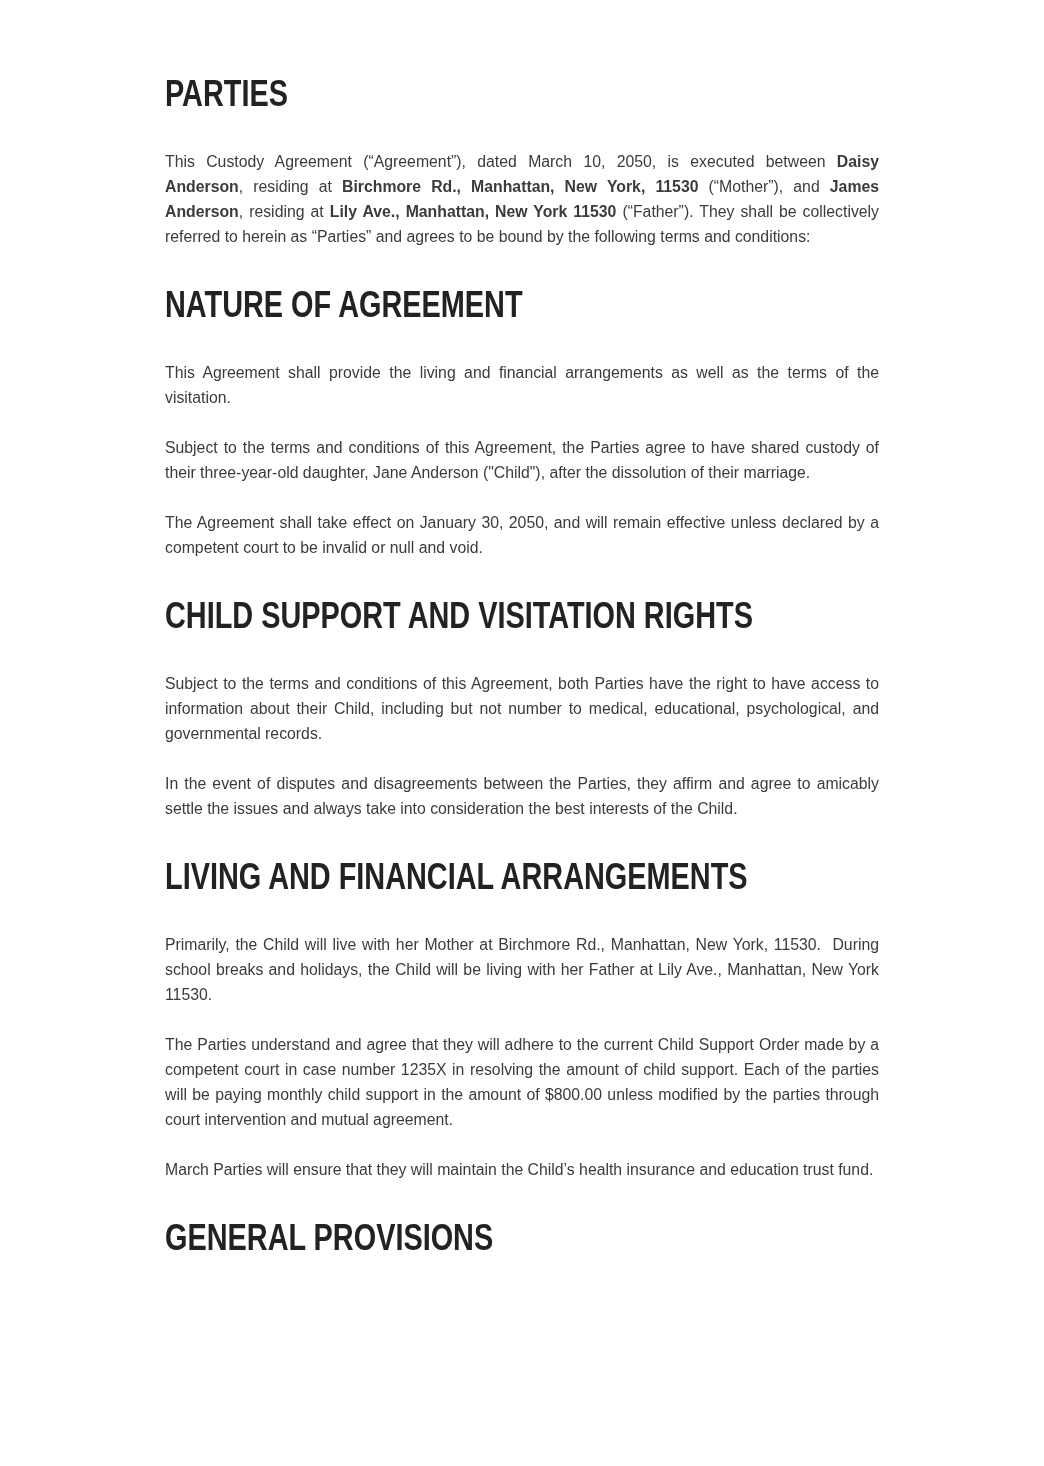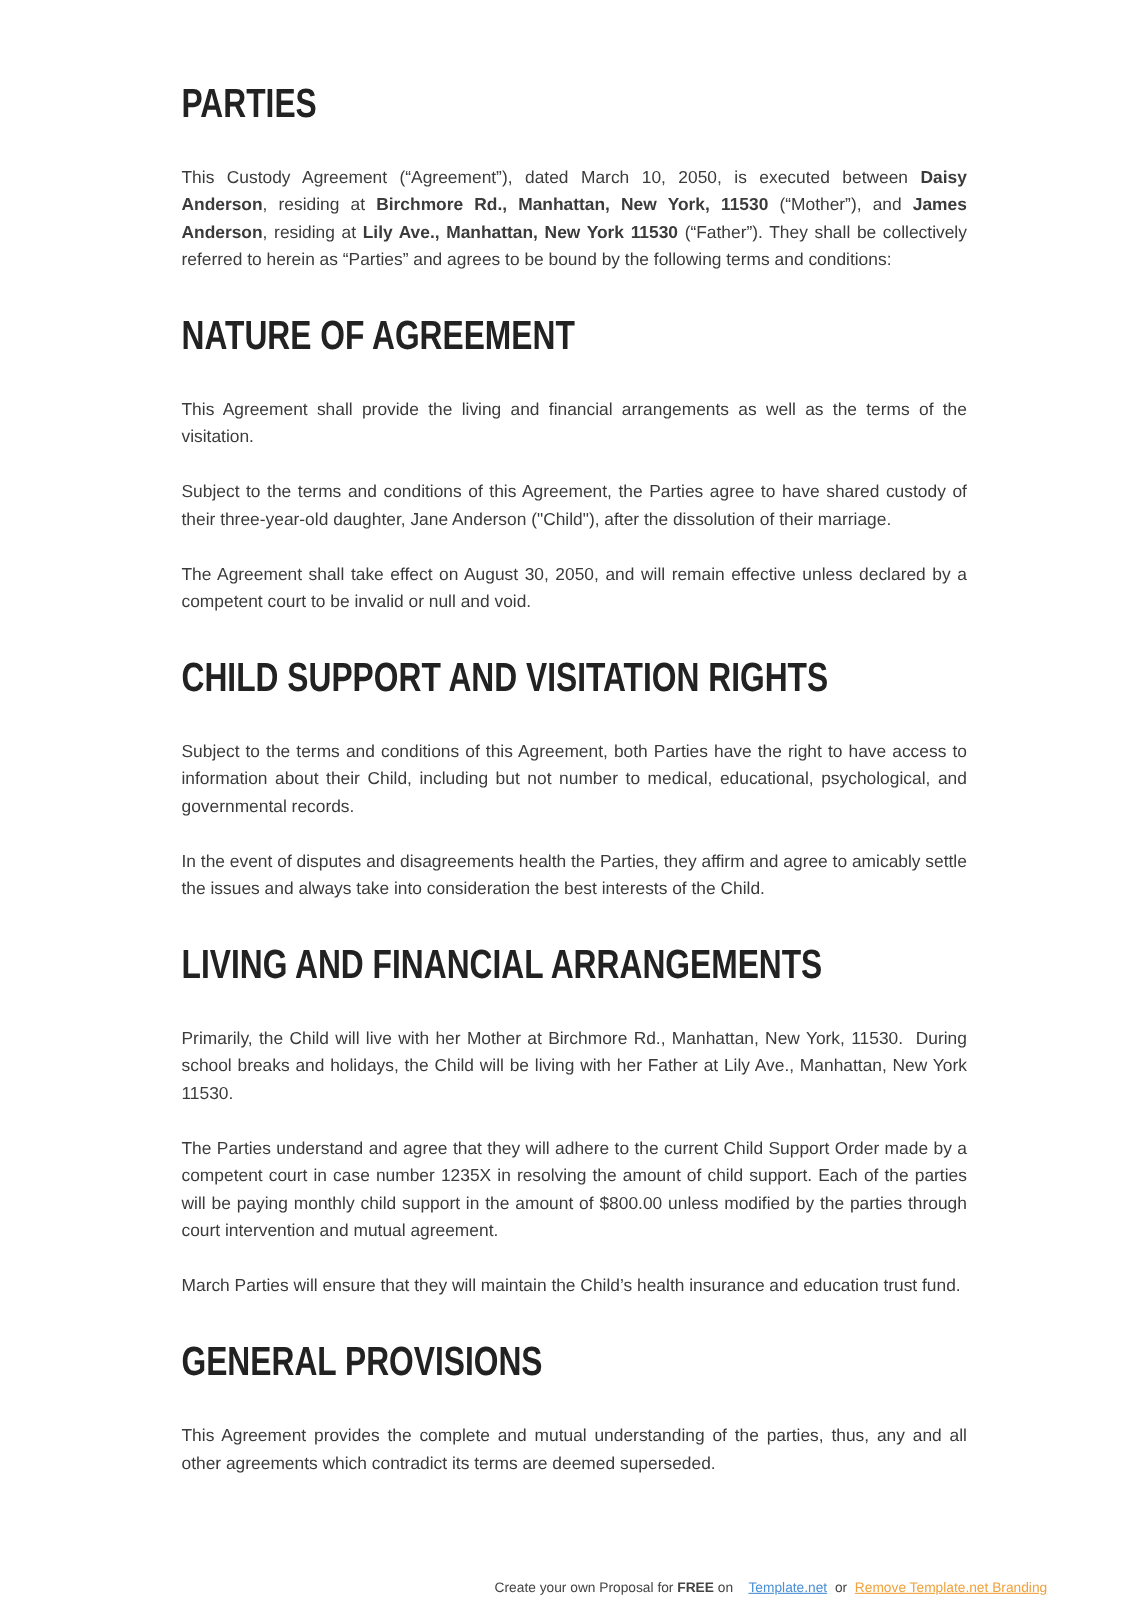--- a/index.html
+++ b/index.html
@@ -66,36 +66,32 @@
 
   <main class="doc">
       <section>
         <h2>PARTIES</h2>
         <p><span>This Custody Agreement (“Agreement”), dated March 10, 2050, is executed between </span><strong>Daisy Anderson</strong><span>, residing at </span><strong>Birchmore Rd., Manhattan, New York, 11530</strong><span> (“Mother”), and </span><strong>James Anderson</strong><span>, residing at </span><strong>Lily Ave., Manhattan, New York 11530</strong><span> (“Father”). They shall be collectively referred to herein as “Parties” and agrees to be bound by the following terms and conditions:</span></p>
       </section>
       <section>
         <h2>NATURE OF AGREEMENT</h2>
         <p><span>This Agreement shall provide the living and financial arrangements as well as the terms of the visitation.</span></p>
         <p><span>Subject to the terms and conditions of this Agreement, the Parties agree to have shared custody of their three-year-old daughter, Jane Anderson ("Child"), after the dissolution of their marriage.</span></p>
-        <p><span>The Agreement shall take effect on August 30, 2050, and will remain effective unless declared by a competent court to be invalid or null and void.</span></p>
+        <p><span>The Agreement shall take effect on January 30, 2050, and will remain effective unless declared by a competent court to be invalid or null and void.</span></p>
       </section>
       <section>
         <h2>CHILD SUPPORT AND VISITATION RIGHTS</h2>
         <p><span>Subject to the terms and conditions of this Agreement, both Parties have the right to have access to information about their Child, including but not number to medical, educational, psychological, and governmental records.</span></p>
-        <p><span>In the event of disputes and disagreements health the Parties, they affirm and agree to amicably settle the issues and always take into consideration the best interests of the Child.</span></p>
+        <p><span>In the event of disputes and disagreements between the Parties, they affirm and agree to amicably settle the issues and always take into consideration the best interests of the Child.</span></p>
       </section>
       <section>
         <h2>LIVING AND FINANCIAL ARRANGEMENTS</h2>
         <p><span>Primarily, the Child will live with her Mother at Birchmore Rd., Manhattan, New York, 11530.&nbsp; During school breaks and holidays, the Child will be living with her Father at Lily Ave., Manhattan, New York 11530.</span></p>
         <p><span>The Parties understand and agree that they will adhere to the current Child Support Order made by a competent court in case number 1235X in resolving the amount of child support. Each of the parties will be paying monthly child support in the amount of $800.00 unless modified by the parties through court intervention and mutual agreement.</span></p>
         <p><span>March Parties will ensure that they will maintain the Child’s health insurance and education trust fund.</span></p>
       </section>
       <section>
         <h2>GENERAL PROVISIONS</h2>
-        <p><span>This Agreement provides the complete and mutual understanding of the parties, thus, any and all other agreements which contradict its terms are deemed superseded.</span></p>
       </section>
     </main>
 
-  <footer class="footer">
-    <span><span>Create your own Proposal for </span><b>FREE</b><span> on</span></span><a class="link-blue">Template.net</a><span class="or-sep">or</span><a class="link-orange">Remove Template.net Branding</a>
-  </footer>
 
 </div>
 
 </body></html>

